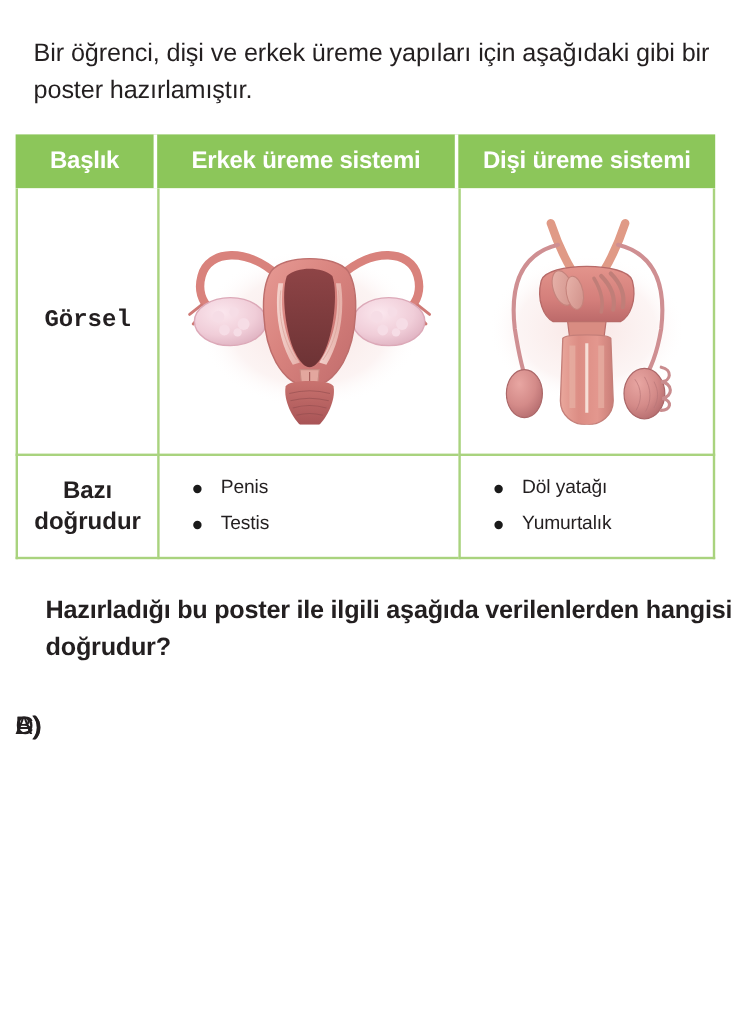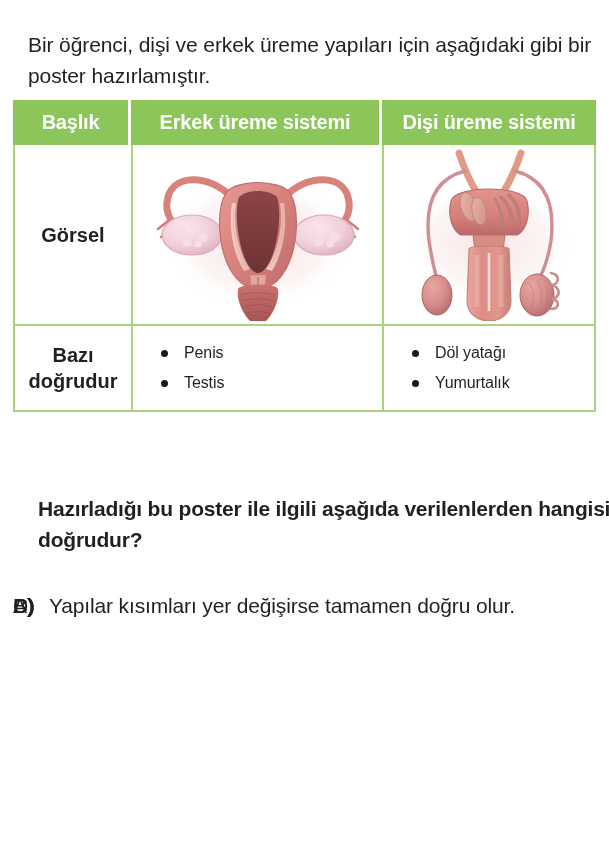--- a/index.html
+++ b/index.html
@@ -34,21 +34,21 @@
     line-height: 31px;
     letter-spacing: -0.1px;
     color: #231f20;
     margin-left: 15px;
   }
 
   
   .poster-table {
     position: absolute;
     left: 13px;
-    top: 100px;
+    top: 112px;
     width: 583px;
     border-collapse: separate;
     border-spacing: 0;
     table-layout: fixed;
   }
 
   .poster-table td,
   .poster-table th {
     padding: 0;
     margin: 0;
@@ -71,21 +71,21 @@
 
   
   .body-cell {
     border-left: 2px solid #a9d37e;
     border-bottom: 2px solid #a9d37e;
     box-sizing: border-box;
     background: #ffffff;
   }
   .body-cell.edge-right { border-right: 2px solid #a9d37e; }
 
-  .row-image .body-cell { height: 181px; }
+  .row-image .body-cell { height: 223px; font-family: Liberation Mono, monospace; }
   .row-parts .body-cell { height: 86px; }
 
   .label-cell {
     text-align: center;
     font-size: 20px;
     font-weight: bold;
     color: #231f20;
     line-height: 26px;
   }
 
@@ -386,17 +386,16 @@
       <span class="opt-letter">A)</span>
     </div>
     <div class="option">
       <span class="opt-letter">B)</span>
     </div>
     <div class="option">
       <span class="opt-letter">C)</span>
     </div>
     <div class="option">
       <span class="opt-letter">D)</span>
-      <span>Yapılar kısımları yer değişirse tamamen doğru olur.</span>
     </div>
   </div>
 
 </div>
 
 </body></html>

